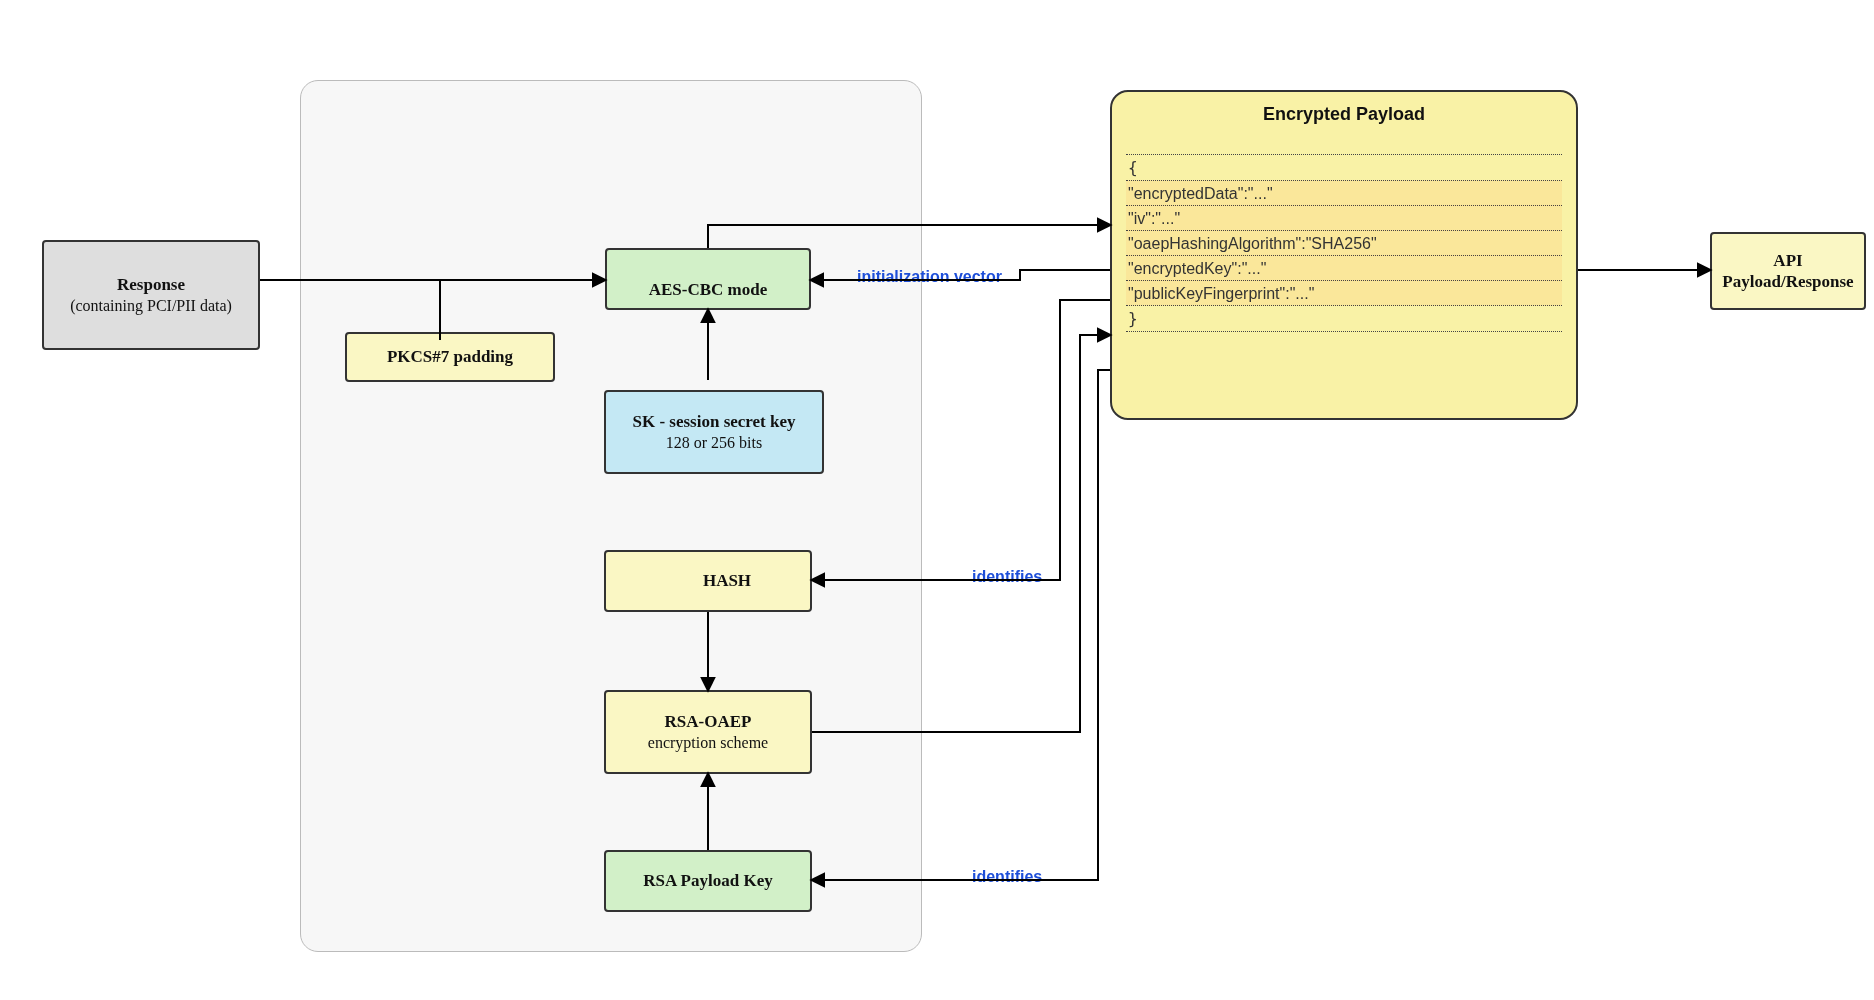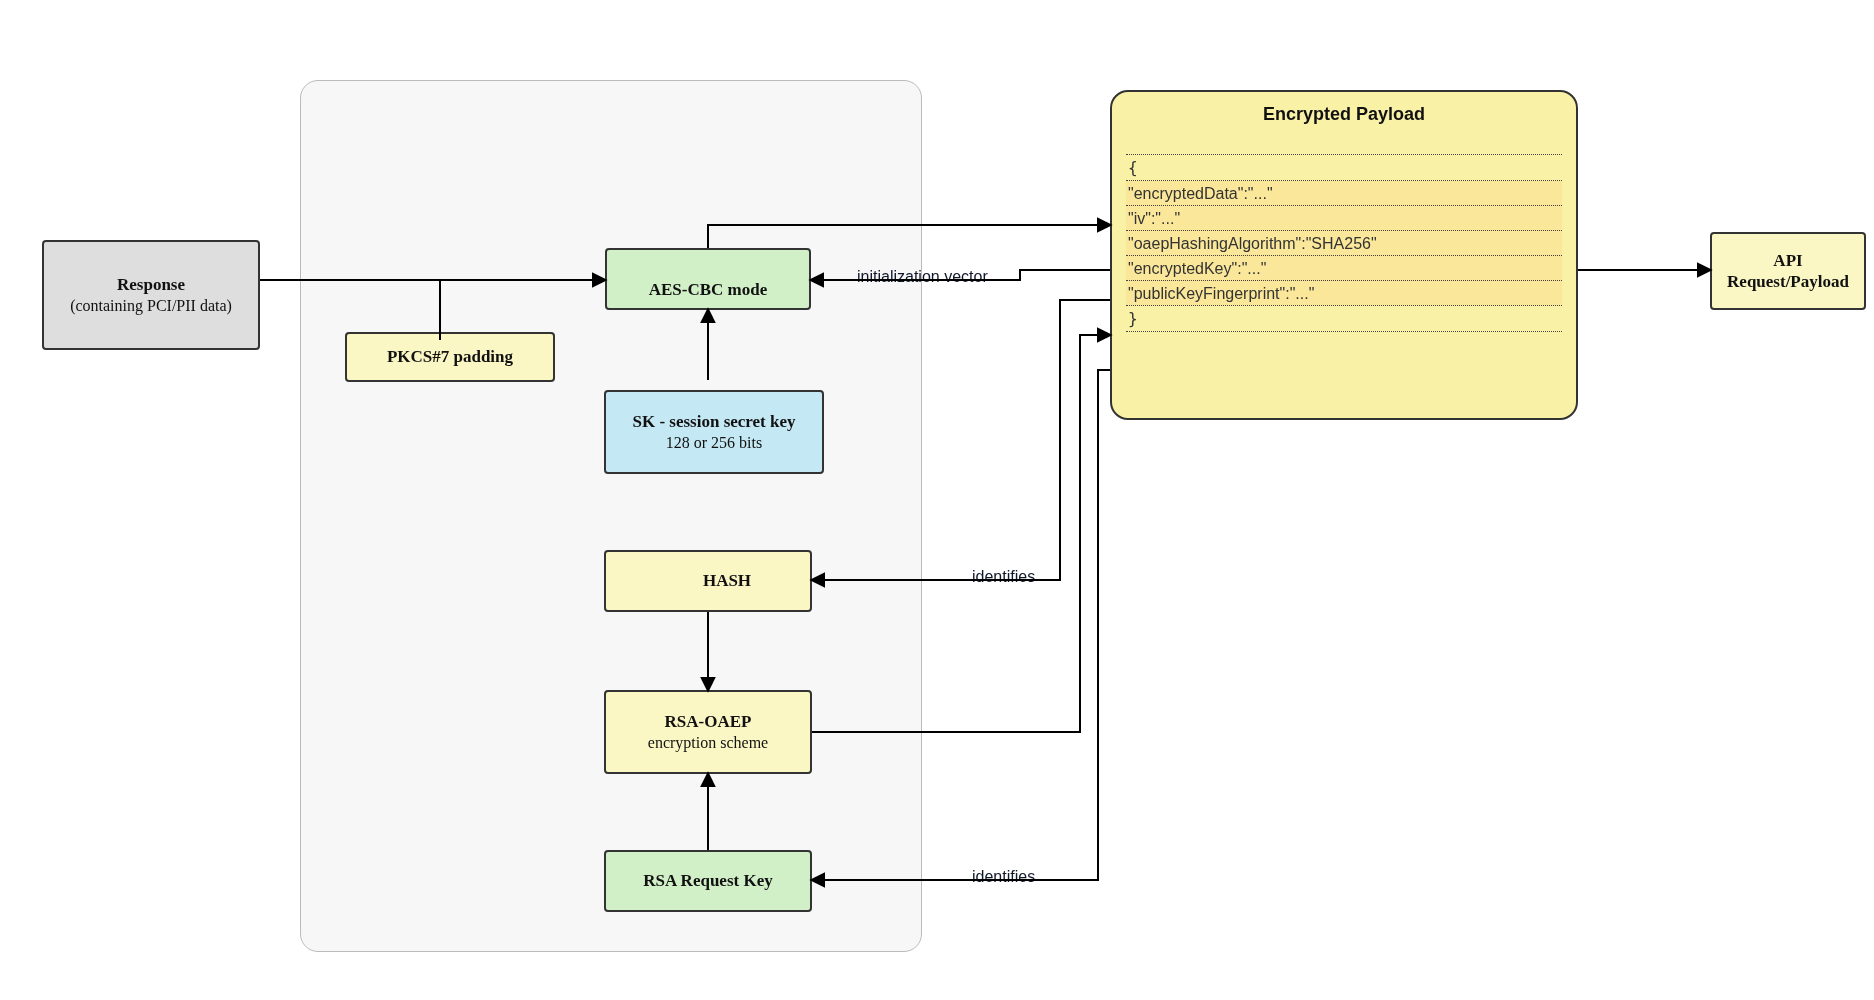--- a/index.html
+++ b/index.html
@@ -84,24 +84,25 @@
     border-bottom: 1px dotted #444;
     margin-top: -1px;
     font-family: monospace;
     font-size: 16px;
     color: #333;
   }
 
   .edge-label {
     position: absolute;
     font-size: 16px;
-    color: #0f172a;
+    color: #1d4ed8;
     background: transparent;
     padding: 0 2px;
     white-space: nowrap;
+    font-weight: bold;
   }
 
   svg.lines {
     position: absolute;
     top: 0; left: 0;
     width: 1874px;
     height: 1000px;
     pointer-events: none;
   }
 </style>
@@ -134,38 +135,38 @@
   <div class="node yellow" style="left:604px; top:550px; width:208px; height:62px;padding-left:48px;">
     <div class="bold">HASH</div>
   </div>
 
   <div class="node yellow" style="left:604px; top:690px; width:208px; height:84px;">
     <div class="bold">RSA-OAEP</div>
     <div class="sub">encryption scheme</div>
   </div>
 
   <div class="node green" style="left:604px; top:850px; width:208px; height:62px;">
-    <div class="bold">RSA Request Key</div>
+    <div class="bold">RSA Payload Key</div>
   </div>
 
   <div class="payload-box" style="left:1110px; top:90px; width:468px; height:330px;">
     <div class="payload-title">Encrypted Payload</div>
     <div style="height:20px;"></div>
     <div class="payload-brace">{</div>
     <div class="payload-row">"encryptedData":"..."</div>
     <div class="payload-row">"iv":"..."</div>
     <div class="payload-row">"oaepHashingAlgorithm":"SHA256"</div>
     <div class="payload-row">"encryptedKey":"..."</div>
     <div class="payload-row">"publicKeyFingerprint":"..."</div>
     <div class="payload-brace">}</div>
   </div>
 
   <div class="node yellow" style="left:1710px; top:232px; width:156px; height:78px;">
     <div class="bold">API</div>
-    <div class="bold">Request/Payload</div>
+    <div class="bold">Payload/Response</div>
   </div>
 
   <div class="edge-label" style="left:855px; top:268px;">initialization vector</div>
   <div class="edge-label" style="left:970px; top:568px;">identifies</div>
   <div class="edge-label" style="left:970px; top:868px;">identifies</div>
 
   <svg class="lines">
     <defs>
       <marker id="arrow" viewBox="0 0 12 12" refX="10" refY="6" markerWidth="8" markerHeight="8" orient="auto-start-reverse">
         <path d="M 0 0 L 12 6 L 0 12 z" fill="#000"></path>

